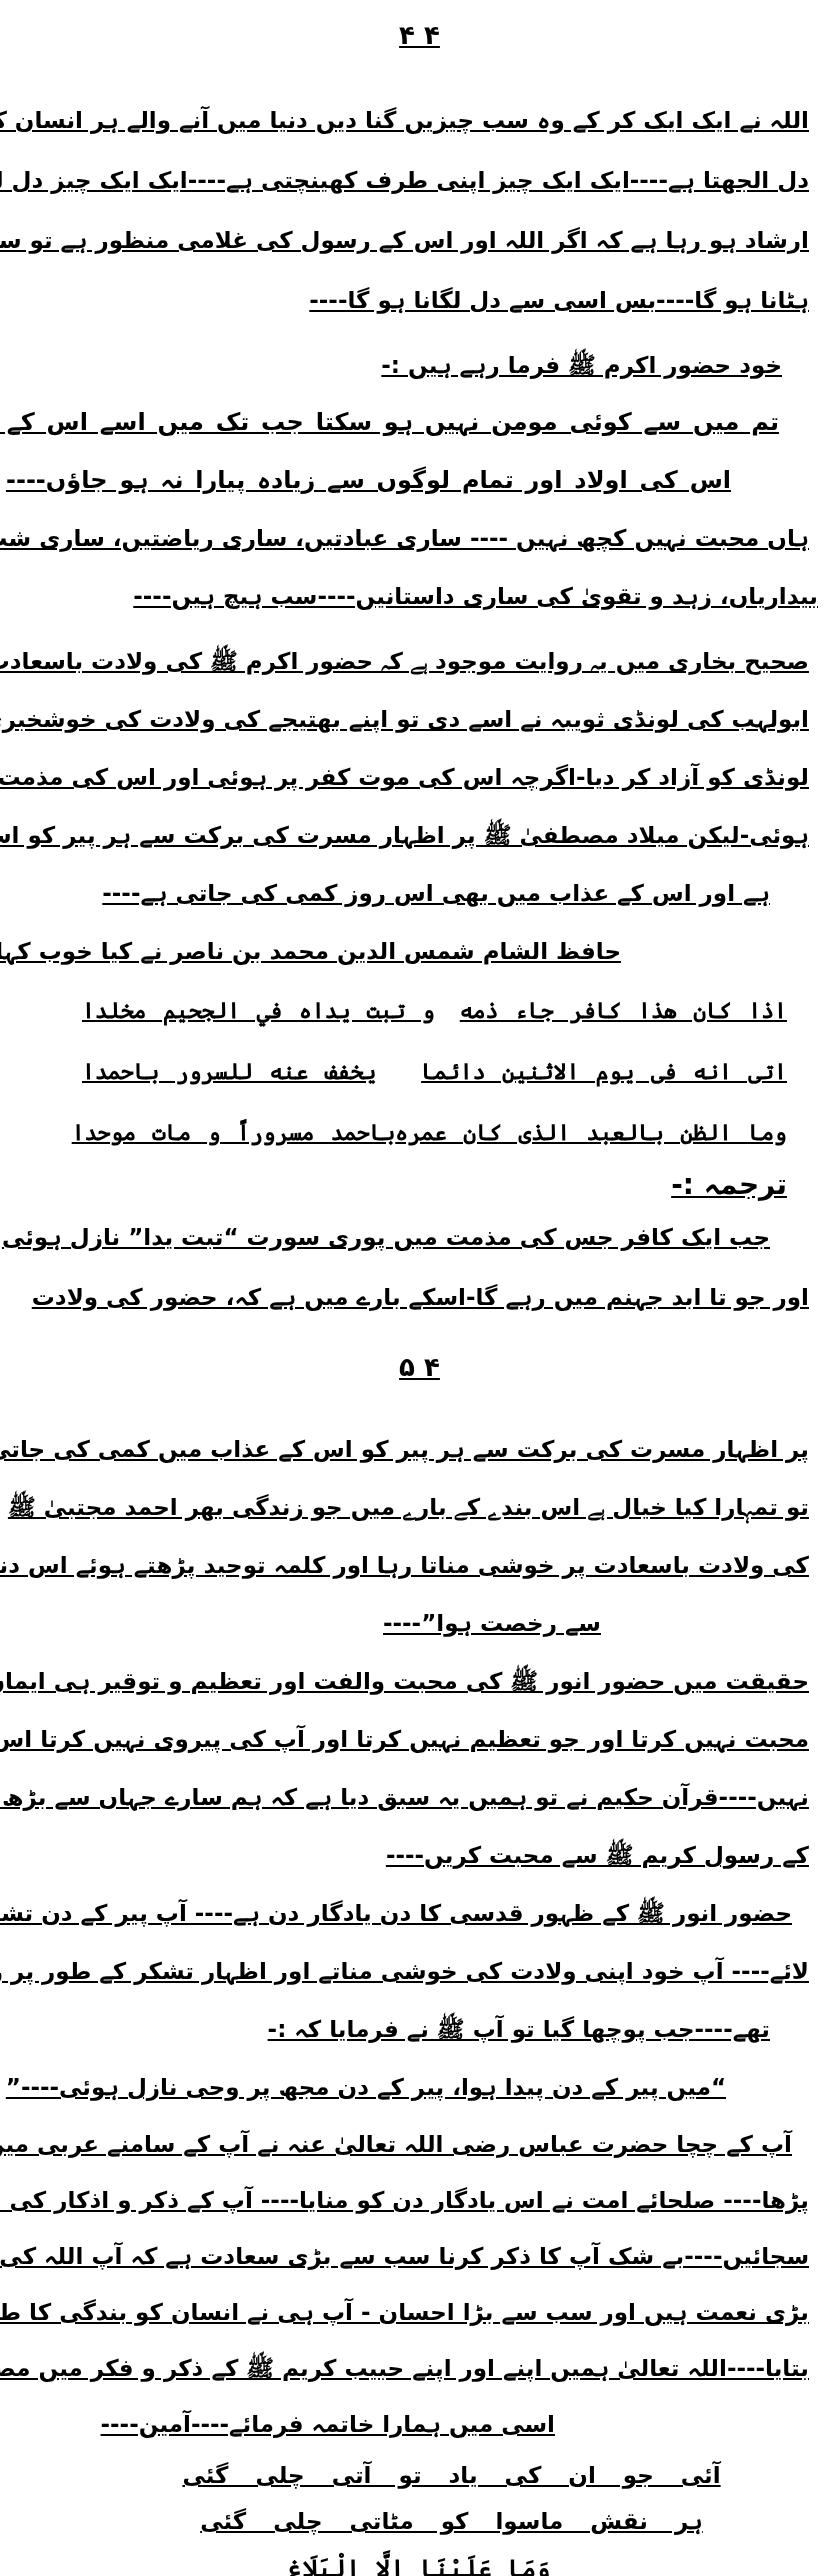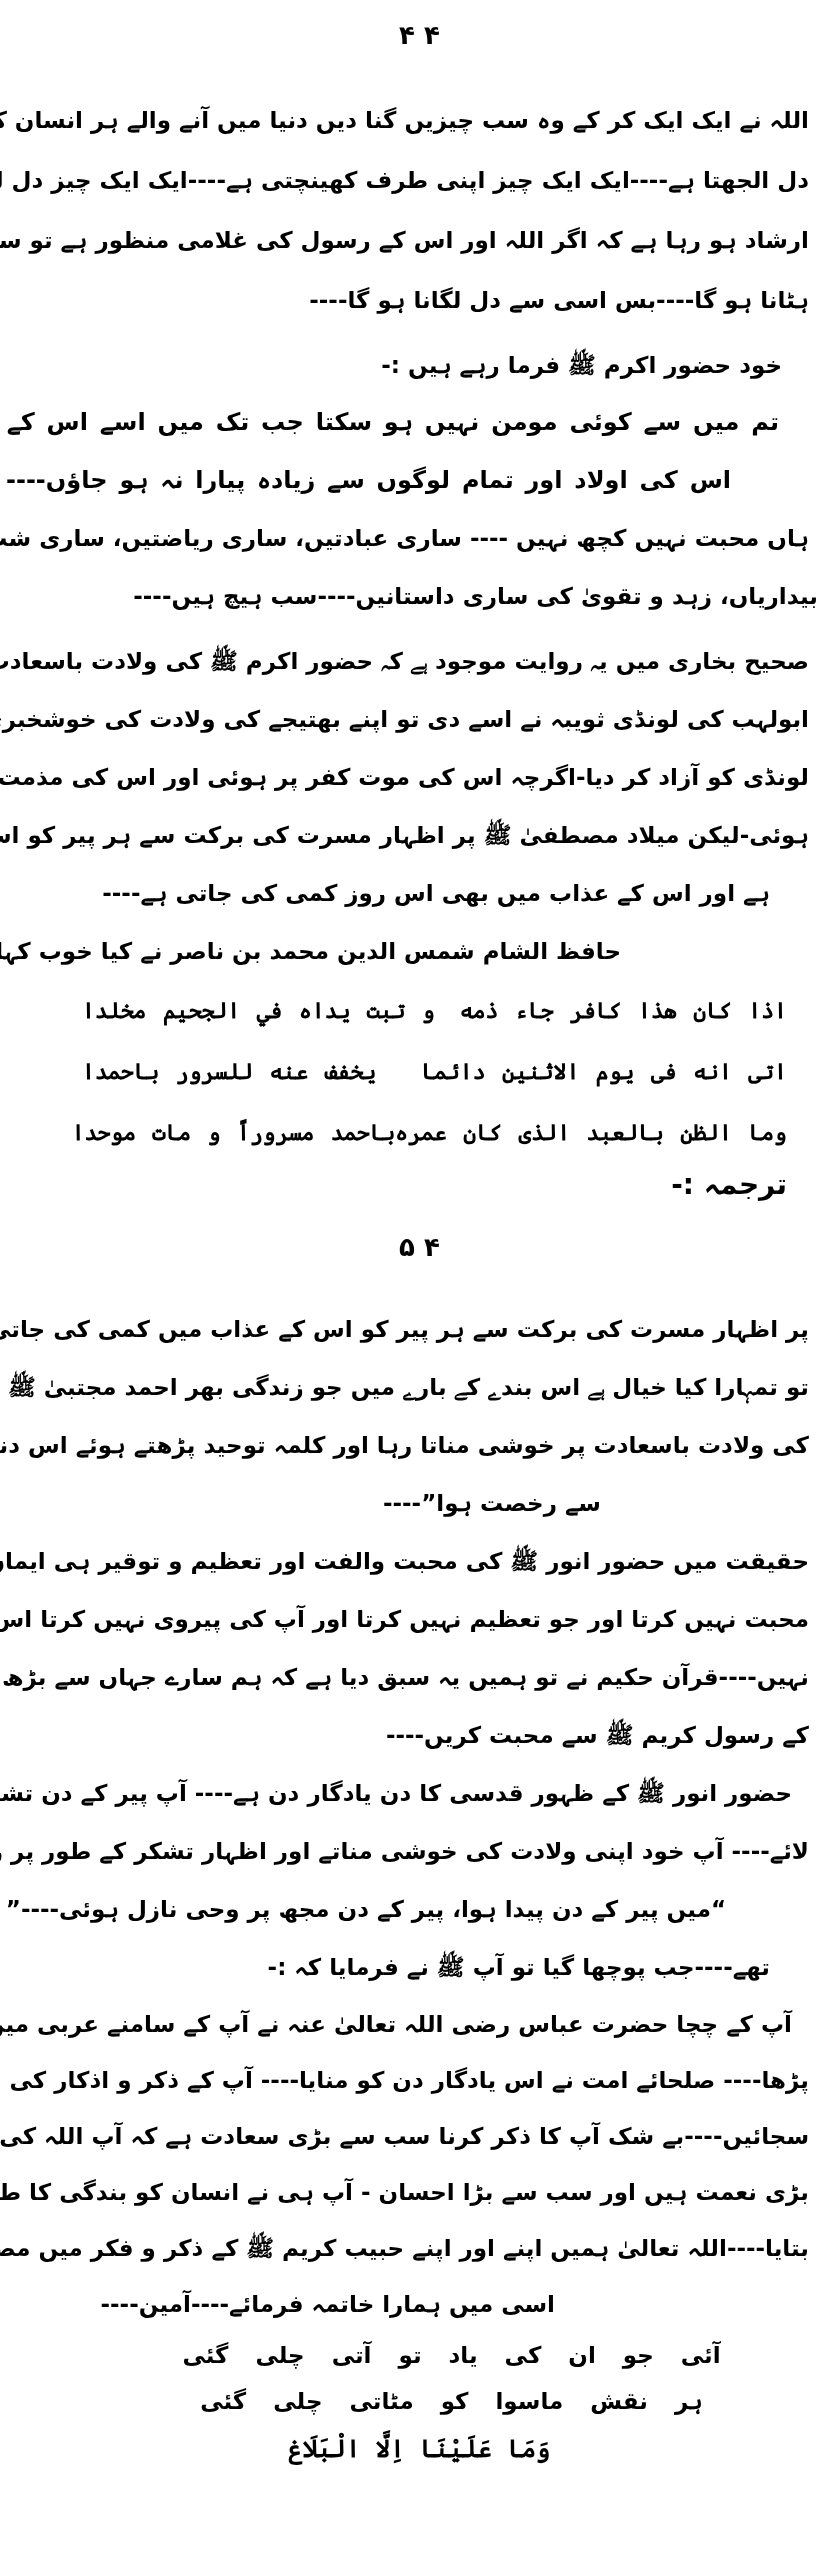--- a/index.html
+++ b/index.html
@@ -8,20 +8,21 @@
     width:841px;height:2576px;
     margin:0 auto;
     background:#ffffff;
     color:#000;
     direction:rtl;
     font-family:"DejaVu Sans", sans-serif;
     font-weight:bold;
     overflow:hidden;
     box-sizing:border-box;
     padding-top:16px;
+    text-decoration:underline;
   }
   .pagenum{
     height:39px;line-height:39px;
     text-align:center;
     font-size:26px;
     letter-spacing:8.8px;
   }
   .pagenum.second{height:40px;line-height:40px;margin-top:20px;}
   .ln{
     height:60px;line-height:60px;
@@ -110,42 +111,46 @@
       <span>يخفف عنه للسرور باحمدا</span>
     </div>
     <div class="arabic-line">
       <span>وما الظن بالعبد الذى كان عمره</span>
       <span>باحمد مسروراً و مات موحدا</span>
     </div>
   </div>
 
   <div class="ln tarjuma">ترجمہ :-</div>
 
+  <div>
+    <div class="ln" style="padding-right:70px;">جب ایک کافر جس کی مذمت میں پوری سورت “تبت یدا” نازل ہوئی</div>
+    <div class="ln">اور جو تا ابد جہنم میں رہے گا-اسکے بارے میں ہے کہ، حضور کی ولادت</div>
+  </div>
 
   <div class="pagenum second">۴ ۵</div>
 
   <div class="sp38">
     <div class="ln h66">پر اظہار مسرت کی برکت سے ہر پیر کو اس کے عذاب میں کمی کی جاتی ہے</div>
     <div class="ln h66">تو تمہارا کیا خیال ہے اس بندے کے بارے میں جو زندگی بھر احمد مجتبیٰ ﷺ</div>
     <div class="ln h66">کی ولادت باسعادت پر خوشی مناتا رہا اور کلمہ توحید پڑھتے ہوئے اس دنیا</div>
     <div class="ln h66" style="padding-right:239px;">سے رخصت ہوا”----</div>
   </div>
 
   <div>
     <div class="ln h66">حقیقت میں حضور انور ﷺ کی محبت والفت اور تعظیم و توقیر ہی ایمان کی جان ہے-جو</div>
     <div class="ln h66">محبت نہیں کرتا اور جو تعظیم نہیں کرتا اور آپ کی پیروی نہیں کرتا اس کا ایمان کامل</div>
     <div class="ln h66">نہیں----قرآن حکیم نے تو ہمیں یہ سبق دیا ہے کہ ہم سارے جہاں سے بڑھ کر اللہ اور اس</div>
     <div class="ln h66" style="">کے رسول کریم ﷺ سے محبت کریں----</div>
   </div>
 
   <div>
     <div class="ln h66" style="padding-right:48px;">حضور انور ﷺ کے ظہور قدسی کا دن یادگار دن ہے---- آپ پیر کے دن تشریف</div>
     <div class="ln h66">لائے---- آپ خود اپنی ولادت کی خوشی مناتے اور اظہار تشکر کے طور پر روزہ رکھتے</div>
+    <div class="ln h66" style="padding-right:70px;">تھے----جب پوچھا گیا تو آپ ﷺ نے فرمایا کہ :-</div>
     <div class="ln h66" style="padding-right:114px;">“میں پیر کے دن پیدا ہوا، پیر کے دن مجھ پر وحی نازل ہوئی----”</div>
-    <div class="ln h66" style="padding-right:70px;">تھے----جب پوچھا گیا تو آپ ﷺ نے فرمایا کہ :-</div>
   </div>
 
   <div>
     <div class="ln h64" style="padding-right:48px;">آپ کے چچا حضرت عباس رضی اللہ تعالیٰ عنہ نے آپ کے سامنے عربی میں مولود نامہ</div>
     <div class="ln h64">پڑھا---- صلحائے امت نے اس یادگار دن کو منایا---- آپ کے ذکر و اذکار کی محفلیں</div>
     <div class="ln h64">سجائیں----بے شک آپ کا ذکر کرنا سب سے بڑی سعادت ہے کہ آپ اللہ کی سب سے</div>
     <div class="ln h64">بڑی نعمت ہیں اور سب سے بڑا احسان - آپ ہی نے انسان کو بندگی کا طریقہ اور جینے کا سلیقہ</div>
     <div class="ln h64">بتایا----اللہ تعالیٰ ہمیں اپنے اور اپنے حبیب کریم ﷺ کے ذکر و فکر میں مصروف رکھے اور</div>
     <div class="ln h64" style="padding-right:285px;">اسی میں ہمارا خاتمہ فرمائے----آمین----</div>
   </div>

